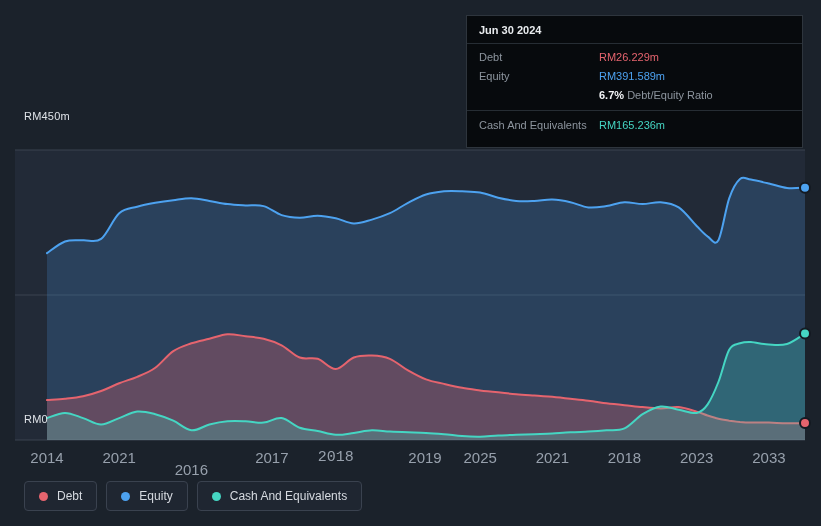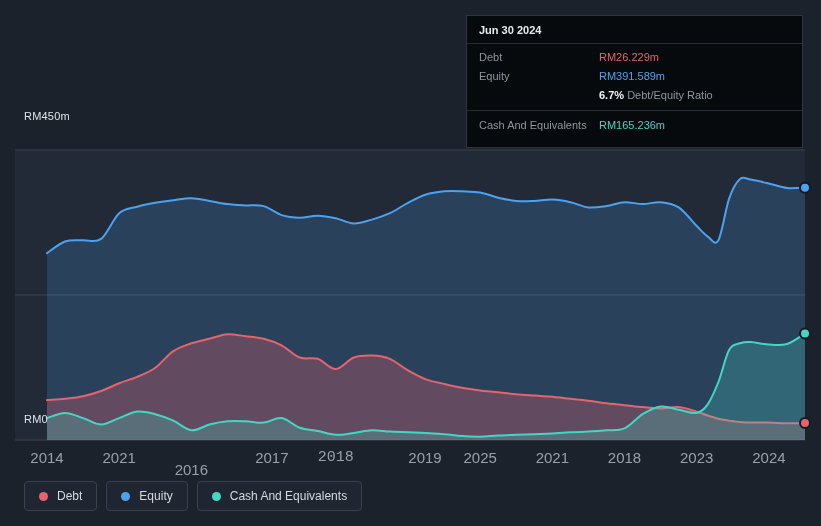--- a/index.html
+++ b/index.html
@@ -87,21 +87,21 @@
     <span class="x-axis-label" style="left: 22px;">2014</span>
     <span class="x-axis-label" style="left: 94.1905px;">2021</span>
     <span class="x-axis-label" style="left: 166.381px; margin-top: 12px;">2016</span>
     <span class="x-axis-label" style="left: 238.571px; text-align: right;">2017</span>
     <span class="x-axis-label" style="left: 310.762px; font-family: Liberation Mono, monospace;">2018</span>
     <span class="x-axis-label" style="left: 400px;">2019</span>
     <span class="x-axis-label" style="left: 455.143px;">2025</span>
     <span class="x-axis-label" style="left: 527.333px;">2021</span>
     <span class="x-axis-label" style="left: 599.524px;">2018</span>
     <span class="x-axis-label" style="left: 671.714px;">2023</span>
-    <span class="x-axis-label" style="left: 743.905px;">2024</span>
+    <span class="x-axis-label" style="left: 743.905px;">2033</span>
   </div>
 
 <div class="tooltip">
   <div class="tt-header">Jun 30 2024</div>
   <div class="tt-row">
     <span class="tt-label">Debt</span>
     <span class="tt-value" style="color: rgb(229, 100, 110);">RM26.229m</span>
   </div>
   <div class="tt-row">
     <span class="tt-label">Equity</span>

